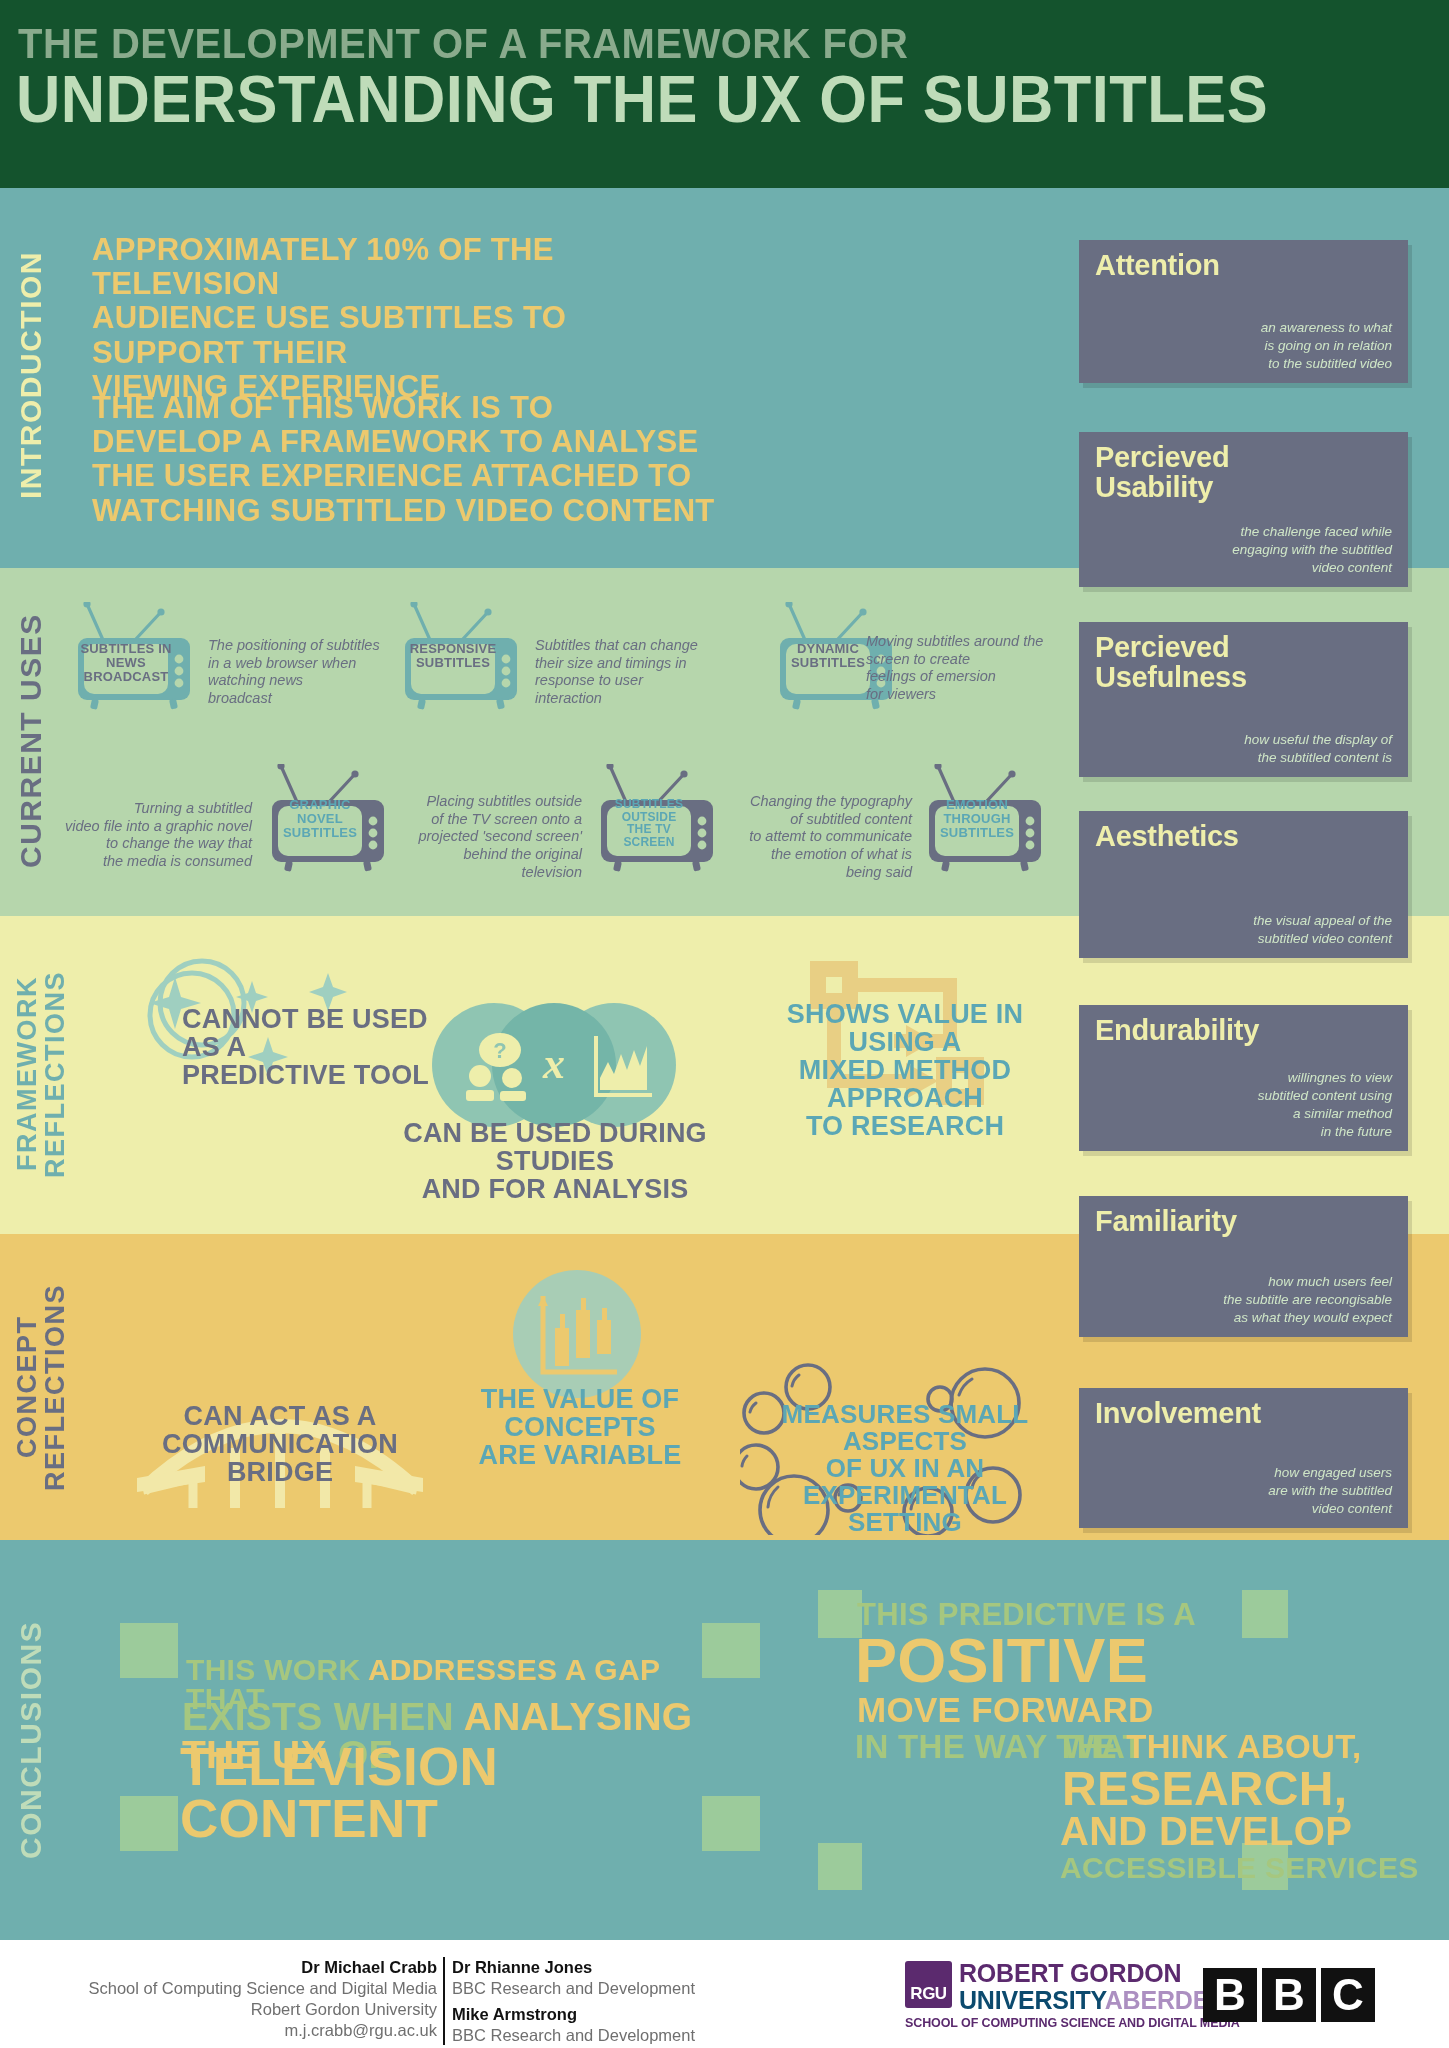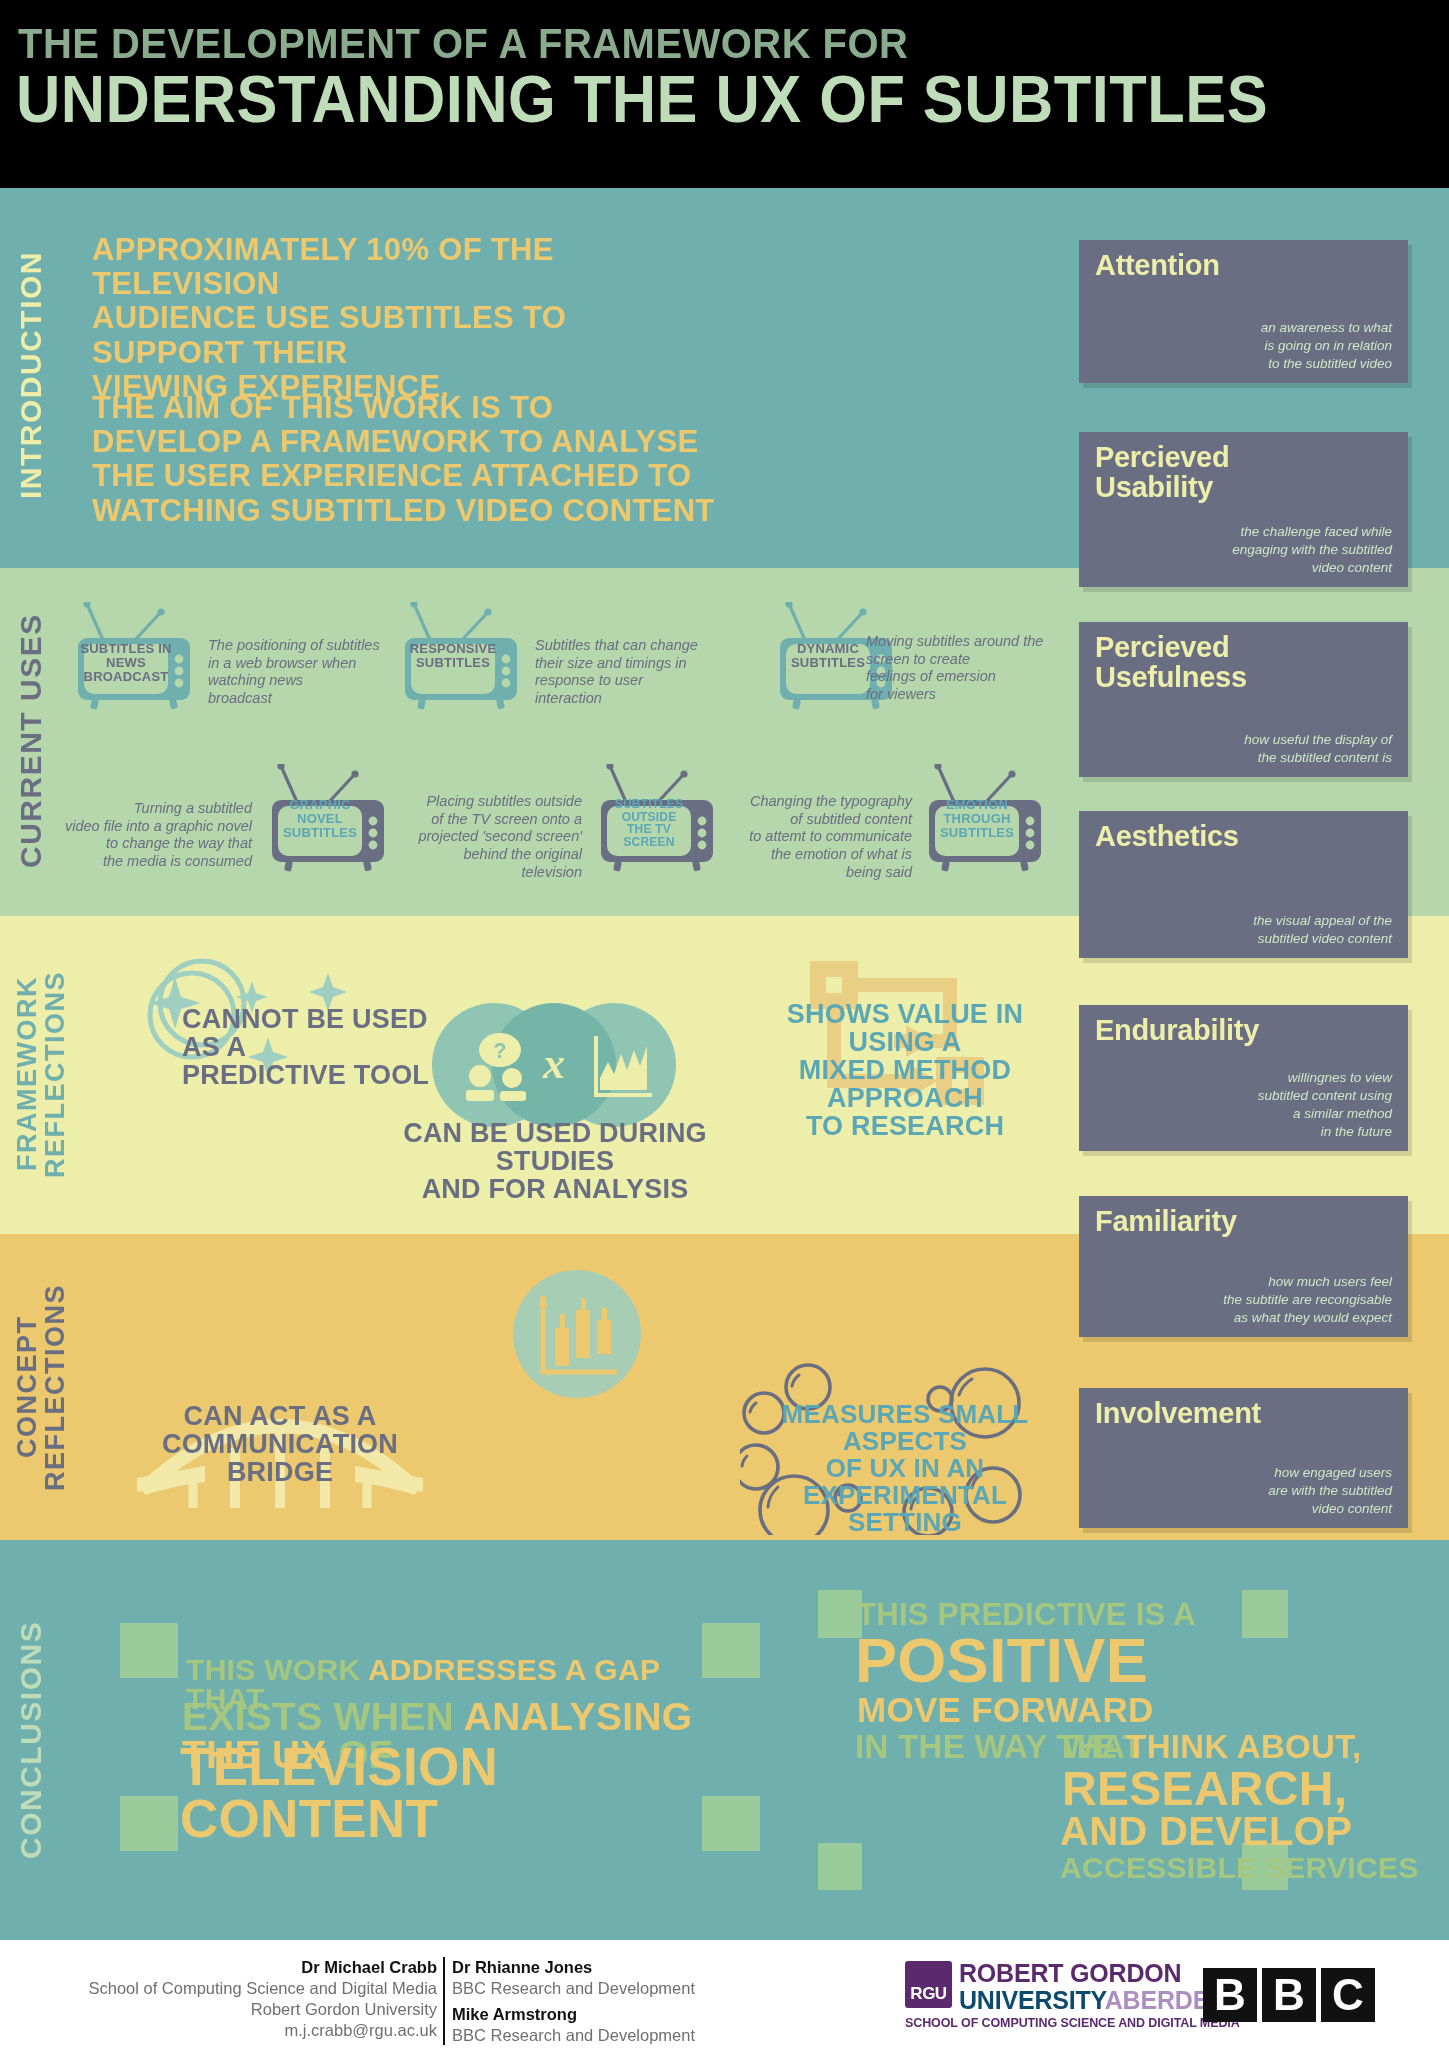--- a/index.html
+++ b/index.html
@@ -5,21 +5,21 @@
   html,body{margin:0;padding:0;}
   body{
     width:1449px;height:2048px;overflow:hidden;
     background:#ffffff;
     font-family:"Liberation Sans", sans-serif;
     -webkit-font-smoothing:antialiased;
   }
   .poster{position:relative;width:1449px;height:2048px;}
 
   
-  .header{position:absolute;left:0;top:0;width:1449px;height:188px;background:#000000;}
+  .header{position:absolute;left:0;top:0;width:1449px;height:188px;background:#14532d;}
   .title-small{
     position:absolute;left:18px;top:22px;
     font-family:"Liberation Sans Narrow","Liberation Sans",sans-serif;
     font-weight:700;font-size:43px;letter-spacing:.5px;
     color:#8aab8d;line-height:1;
     transform:scaleX(.93);transform-origin:left center;
   }
   .title-big{
     position:absolute;left:16px;top:66px;
     font-family:"Liberation Sans Narrow","Liberation Sans",sans-serif;
@@ -422,20 +422,22 @@
     <circle cx="64" cy="64" r="64" fill="#a8cdb5"></circle>
     <path d="M30 26 L30 102 L104 102" stroke="#ecc96e" stroke-width="5" fill="none"></path>
     <path d="M30 26 L25 36 L35 36 Z" fill="#ecc96e"></path>
     <rect x="42" y="58" width="14" height="38" fill="#ecc96e"></rect>
     <rect x="47" y="44" width="5" height="18" fill="#ecc96e"></rect>
     <rect x="63" y="40" width="14" height="48" fill="#ecc96e"></rect>
     <rect x="68" y="28" width="5" height="16" fill="#ecc96e"></rect>
     <rect x="84" y="50" width="14" height="34" fill="#ecc96e"></rect>
     <rect x="89" y="38" width="5" height="16" fill="#ecc96e"></rect>
   </svg>
+  <div class="hl" style="left:440px;top:1385px;width:280px;font-size:27px;color:#5ba7b5;text-align:center;">THE VALUE OF CONCEPTS
+ARE VARIABLE</div>
 
   <svg style="position:absolute;left:740px;top:1355px;" width="300" height="180" viewBox="0 0 300 180">
     <g fill="none" stroke="#696e82" stroke-width="3.6">
       <circle cx="68" cy="32" r="22"></circle>
         <circle cx="24" cy="58" r="20"></circle>
         <circle cx="16" cy="112" r="22"></circle>
       <circle cx="54" cy="155" r="34"></circle>
         <circle cx="108" cy="143" r="13"></circle>
         <circle cx="200" cy="44" r="12"></circle>
       <circle cx="245" cy="48" r="34"></circle>

